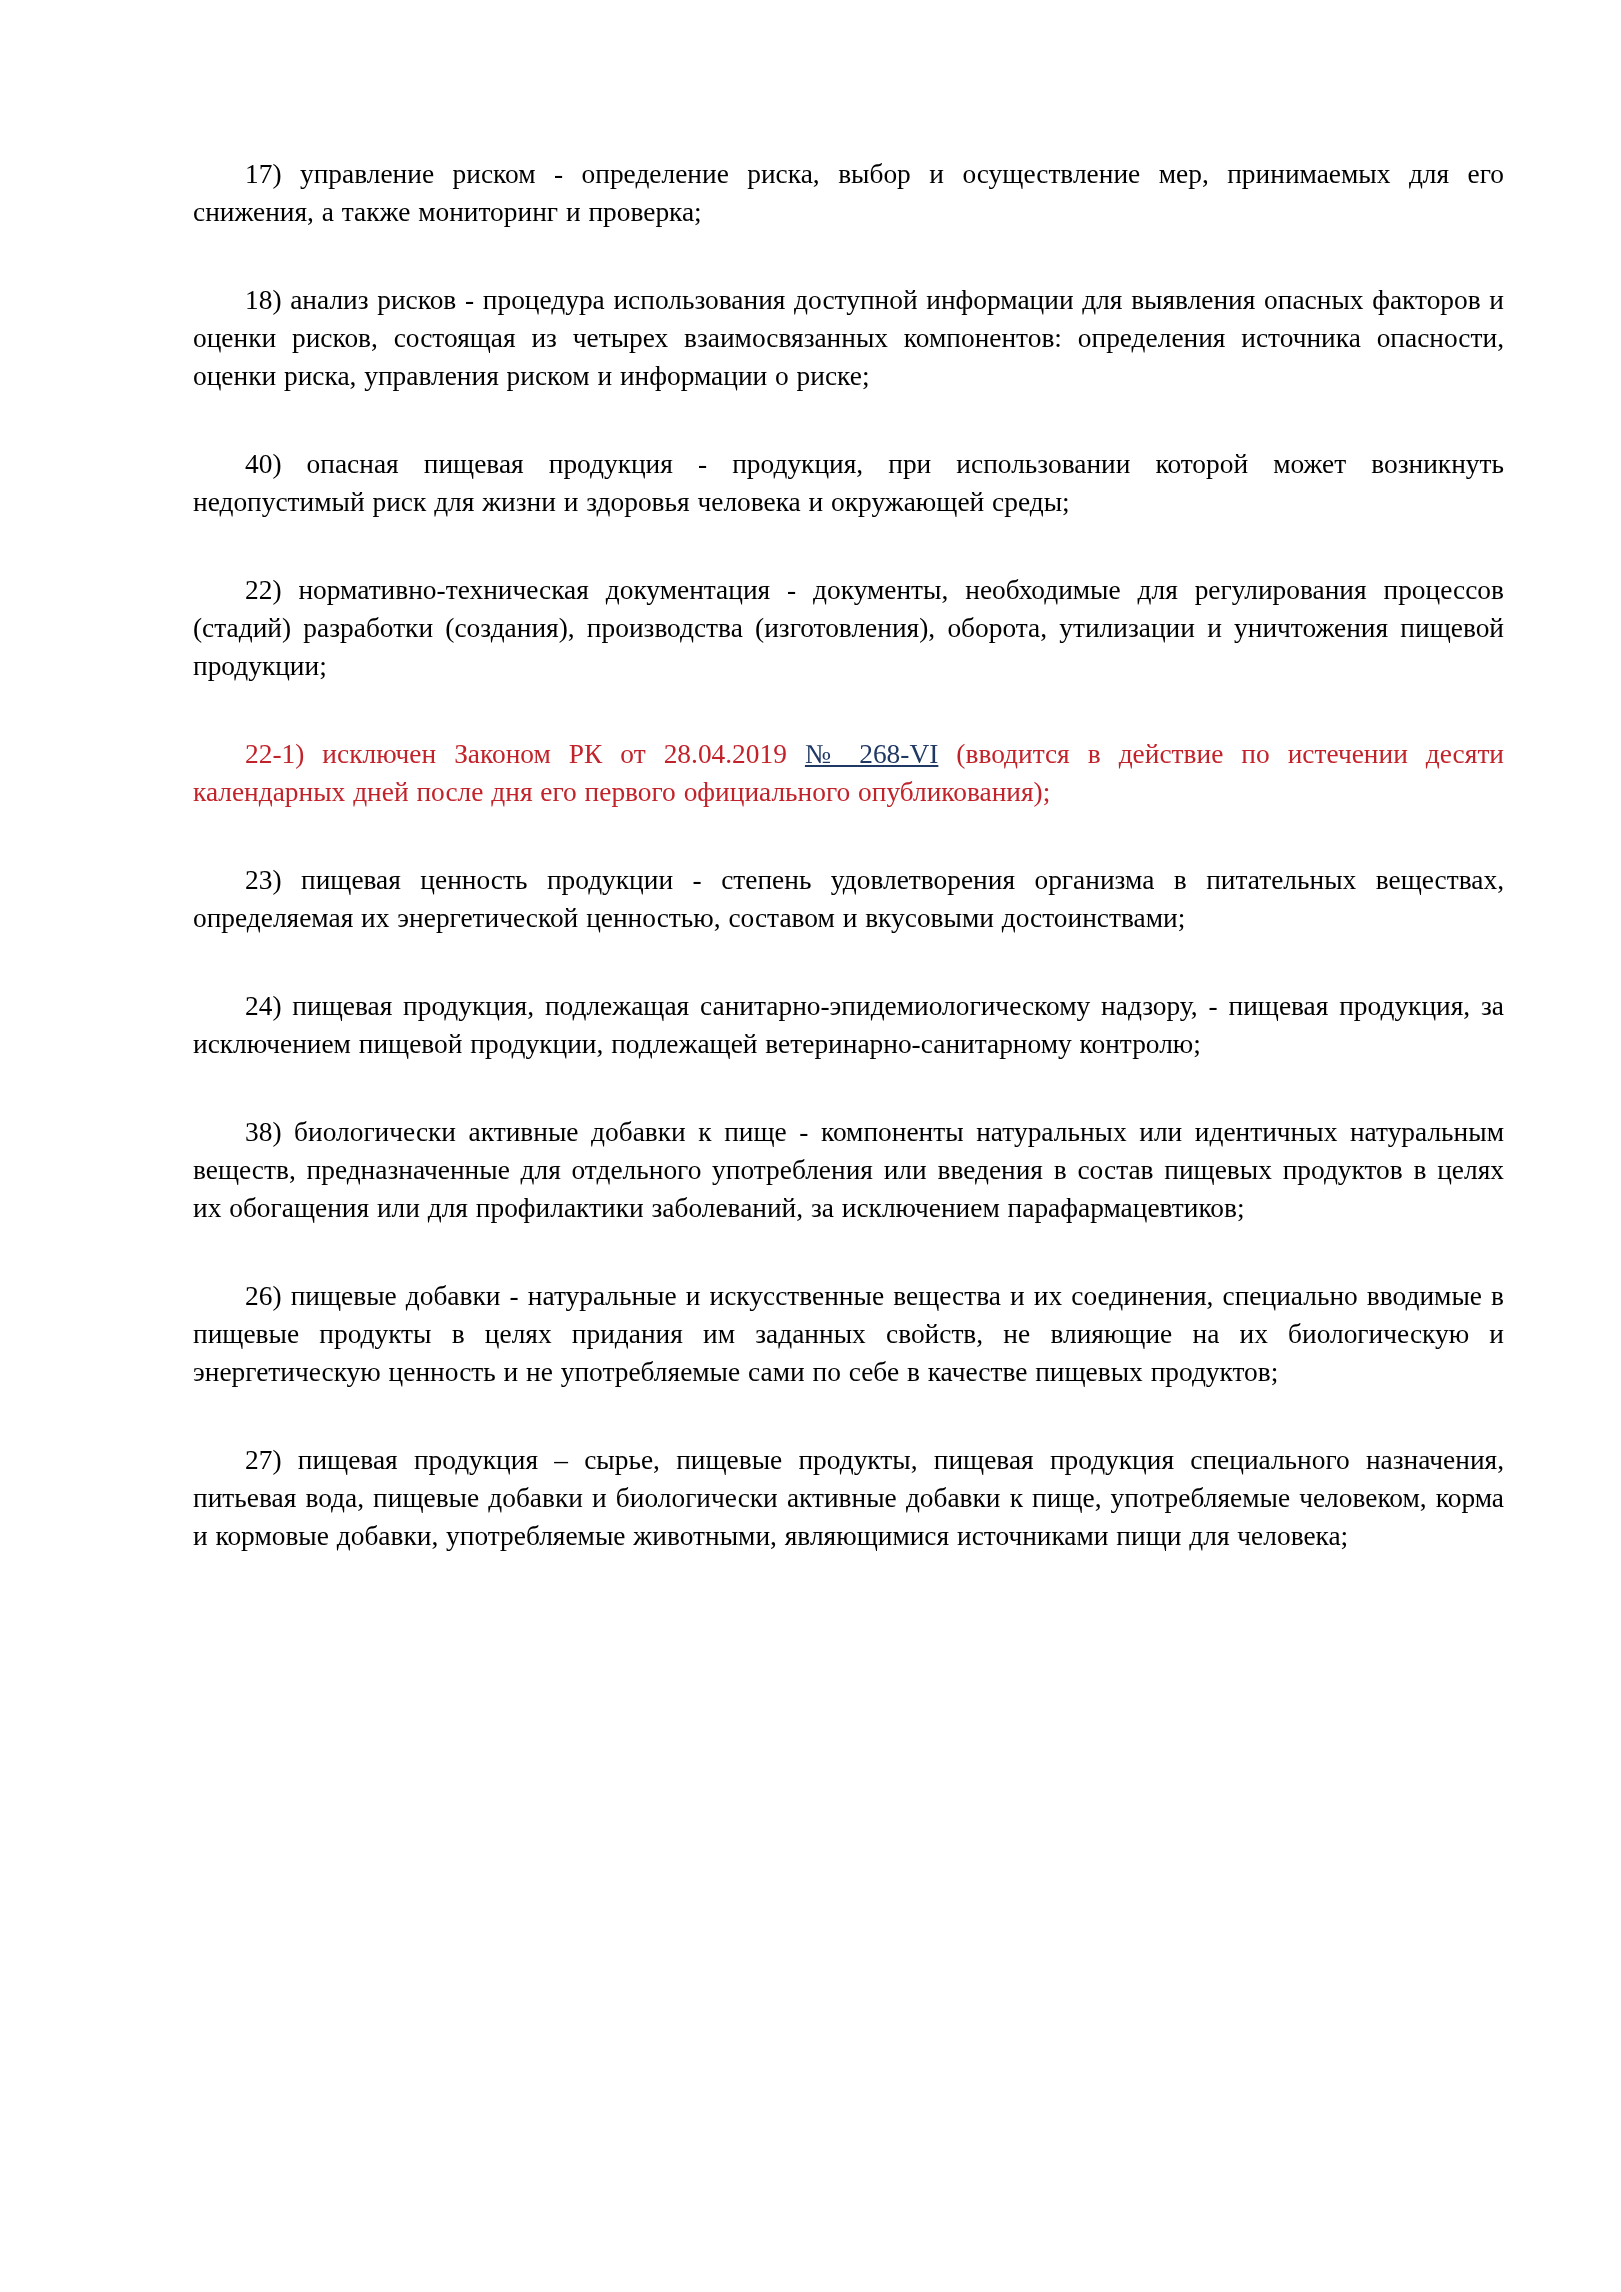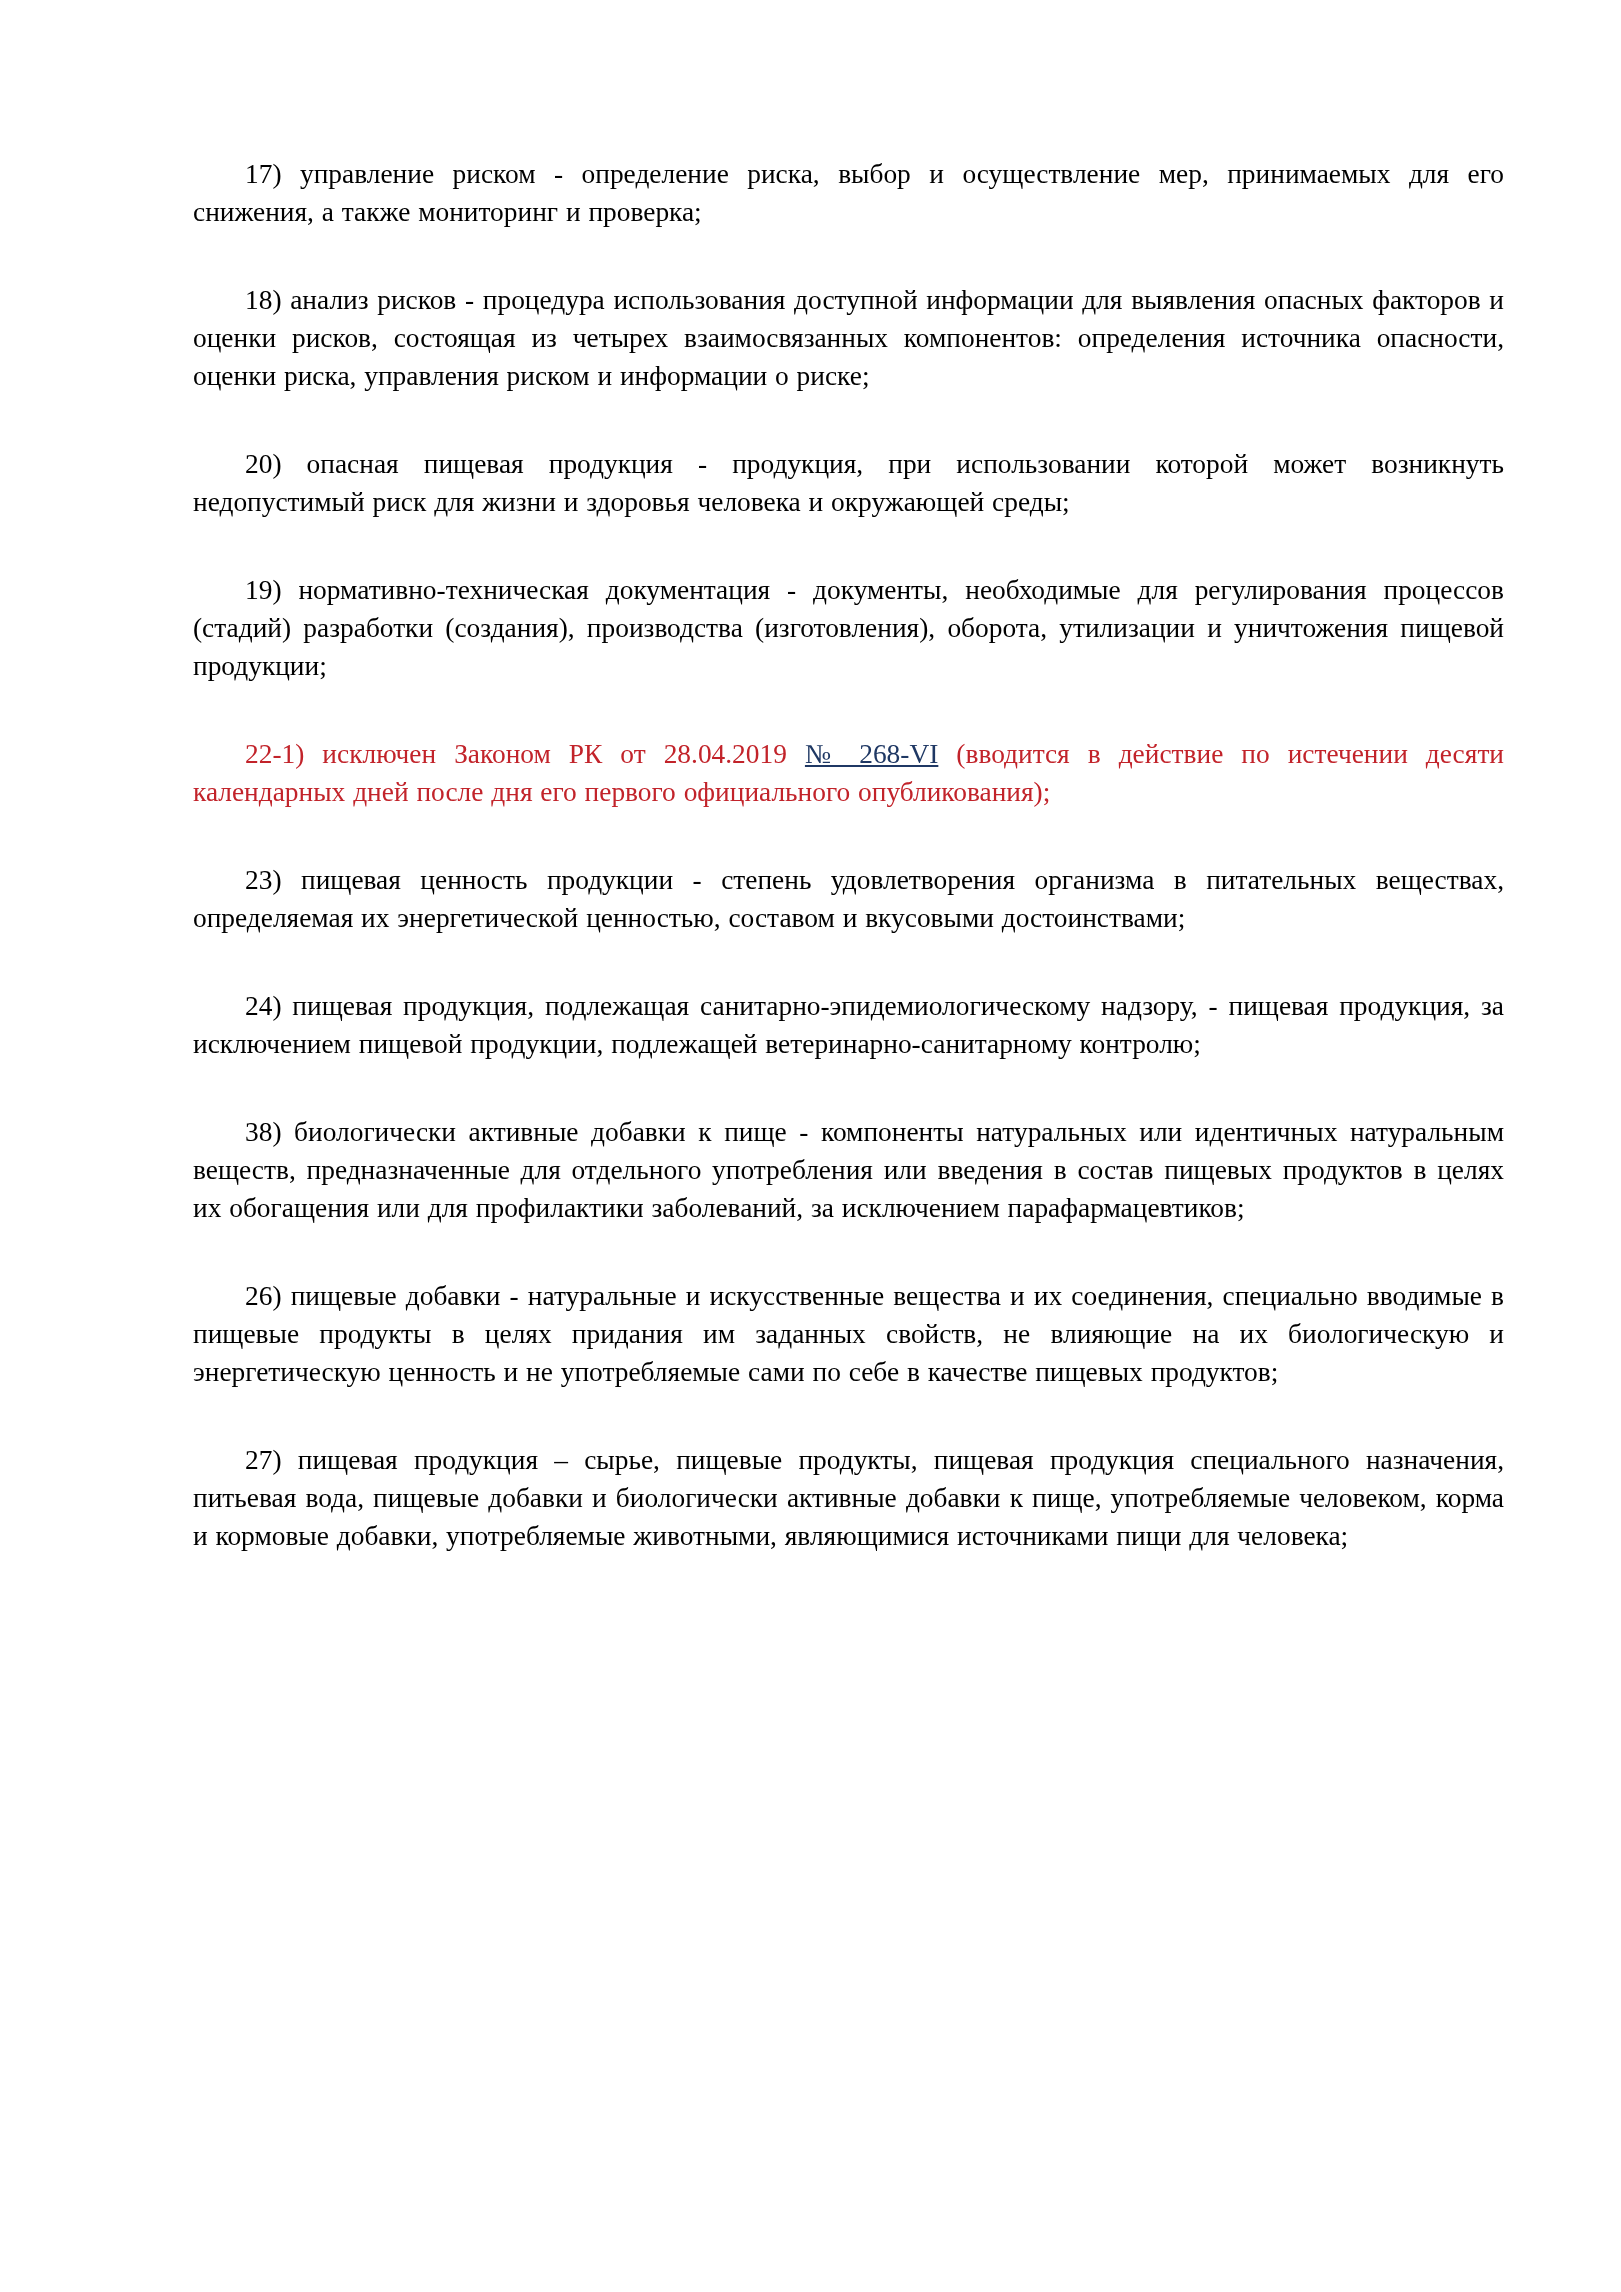--- a/index.html
+++ b/index.html
@@ -41,24 +41,24 @@
 </head>
 <body>
 
 <main class="page">
 
   <p class="para">17) управление риском - определение риска, выбор и осуществление мер, принимаемых для его снижения, а также мониторинг и проверка;</p>
 
   <p class="para">18) анализ рисков - процедура использования доступной информации для выявления опасных факторов и оценки рисков, состоящая из четырех взаимосвязанных компонентов: определения источника опасности, оценки риска, управления риском и информации о риске;</p>
 
 
-  <p class="para">20) опасная пищевая продукция - продукция, при использовании которой может возникнуть недопустимый риск для жизни и здоровья человека и окружающей среды;</p>
+  <p class="para">40) опасная пищевая продукция - продукция, при использовании которой может возникнуть недопустимый риск для жизни и здоровья человека и окружающей среды;</p>
 
 
-  <p class="para">19) нормативно-техническая документация - документы, необходимые для регулирования процессов (стадий) разработки (создания), производства (изготовления), оборота, утилизации и уничтожения пищевой продукции;</p>
+  <p class="para">22) нормативно-техническая документация - документы, необходимые для регулирования процессов (стадий) разработки (создания), производства (изготовления), оборота, утилизации и уничтожения пищевой продукции;</p>
 
   <p class="para amendment"><span>22-1) исключен Законом РК от 28.04.2019 </span><a class="law-link" href="#">№ 268-VI</a><span> (вводится в действие по истечении десяти календарных дней после дня его первого официального опубликования);</span></p>
 
   <p class="para">23) пищевая ценность продукции - степень удовлетворения организма в питательных веществах, определяемая их энергетической ценностью, составом и вкусовыми достоинствами;</p>
 
   <p class="para">24) пищевая продукция, подлежащая санитарно-эпидемиологическому надзору, - пищевая продукция, за исключением пищевой продукции, подлежащей ветеринарно-санитарному контролю;</p>
 
   <p class="para">38) биологически активные добавки к пище - компоненты натуральных или идентичных натуральным веществ, предназначенные для отдельного употребления или введения в состав пищевых продуктов в целях их обогащения или для профилактики заболеваний, за исключением парафармацевтиков;</p>
 
   <p class="para">26) пищевые добавки - натуральные и искусственные вещества и их соединения, специально вводимые в пищевые продукты в целях придания им заданных свойств, не влияющие на их биологическую и энергетическую ценность и не употребляемые сами по себе в качестве пищевых продуктов;</p>

